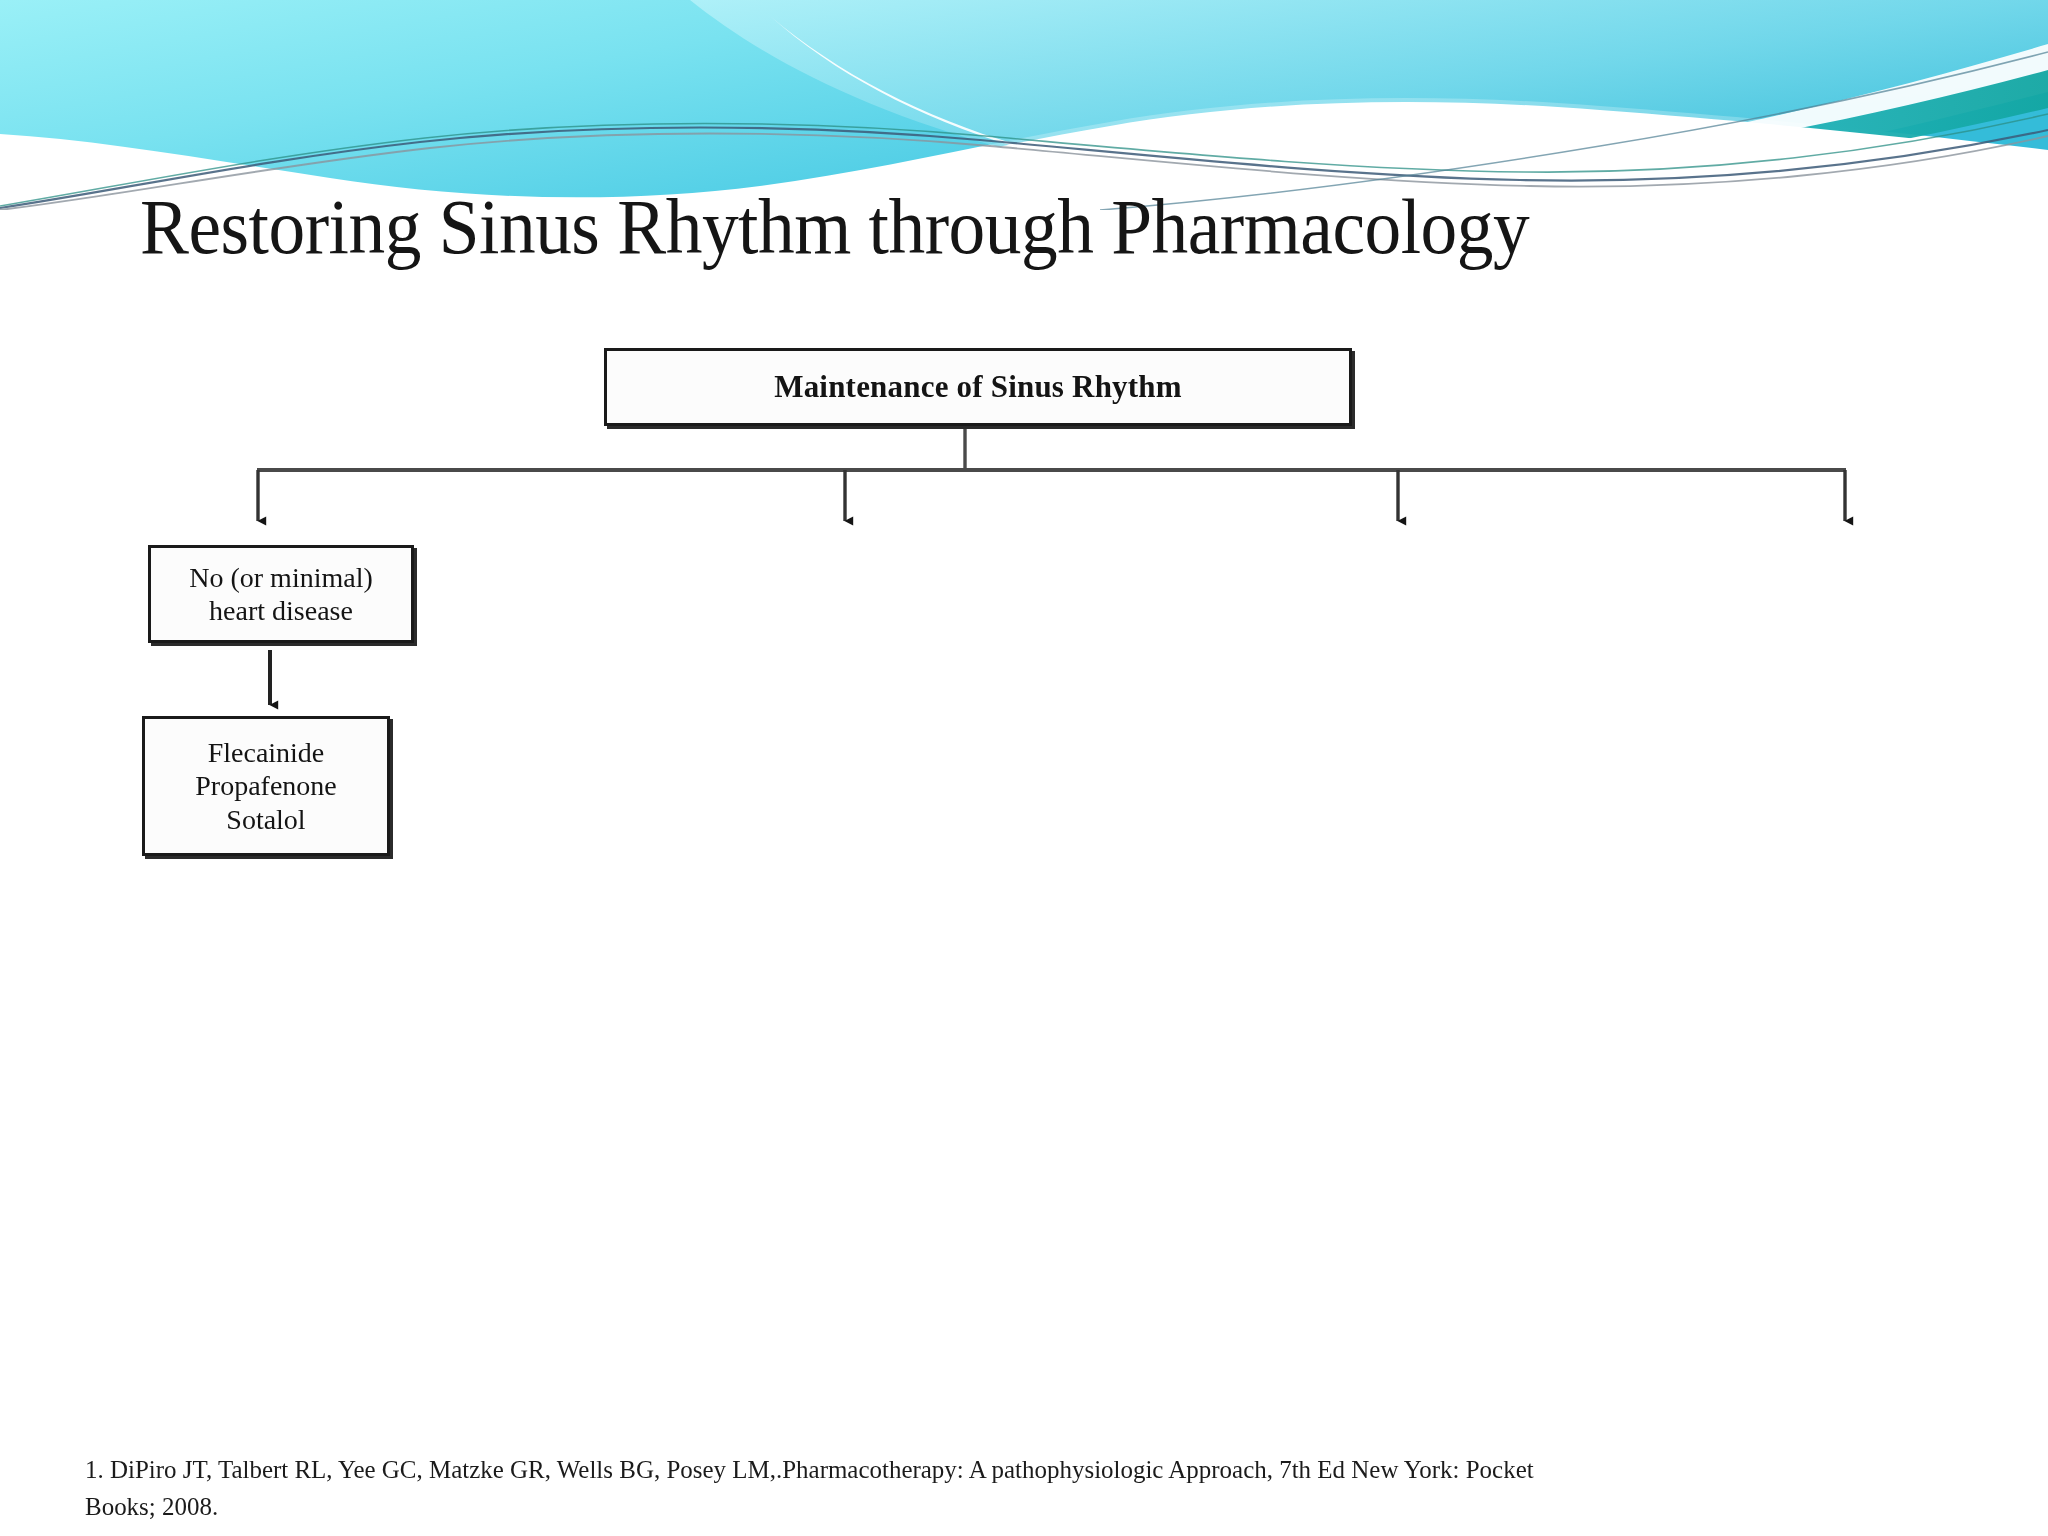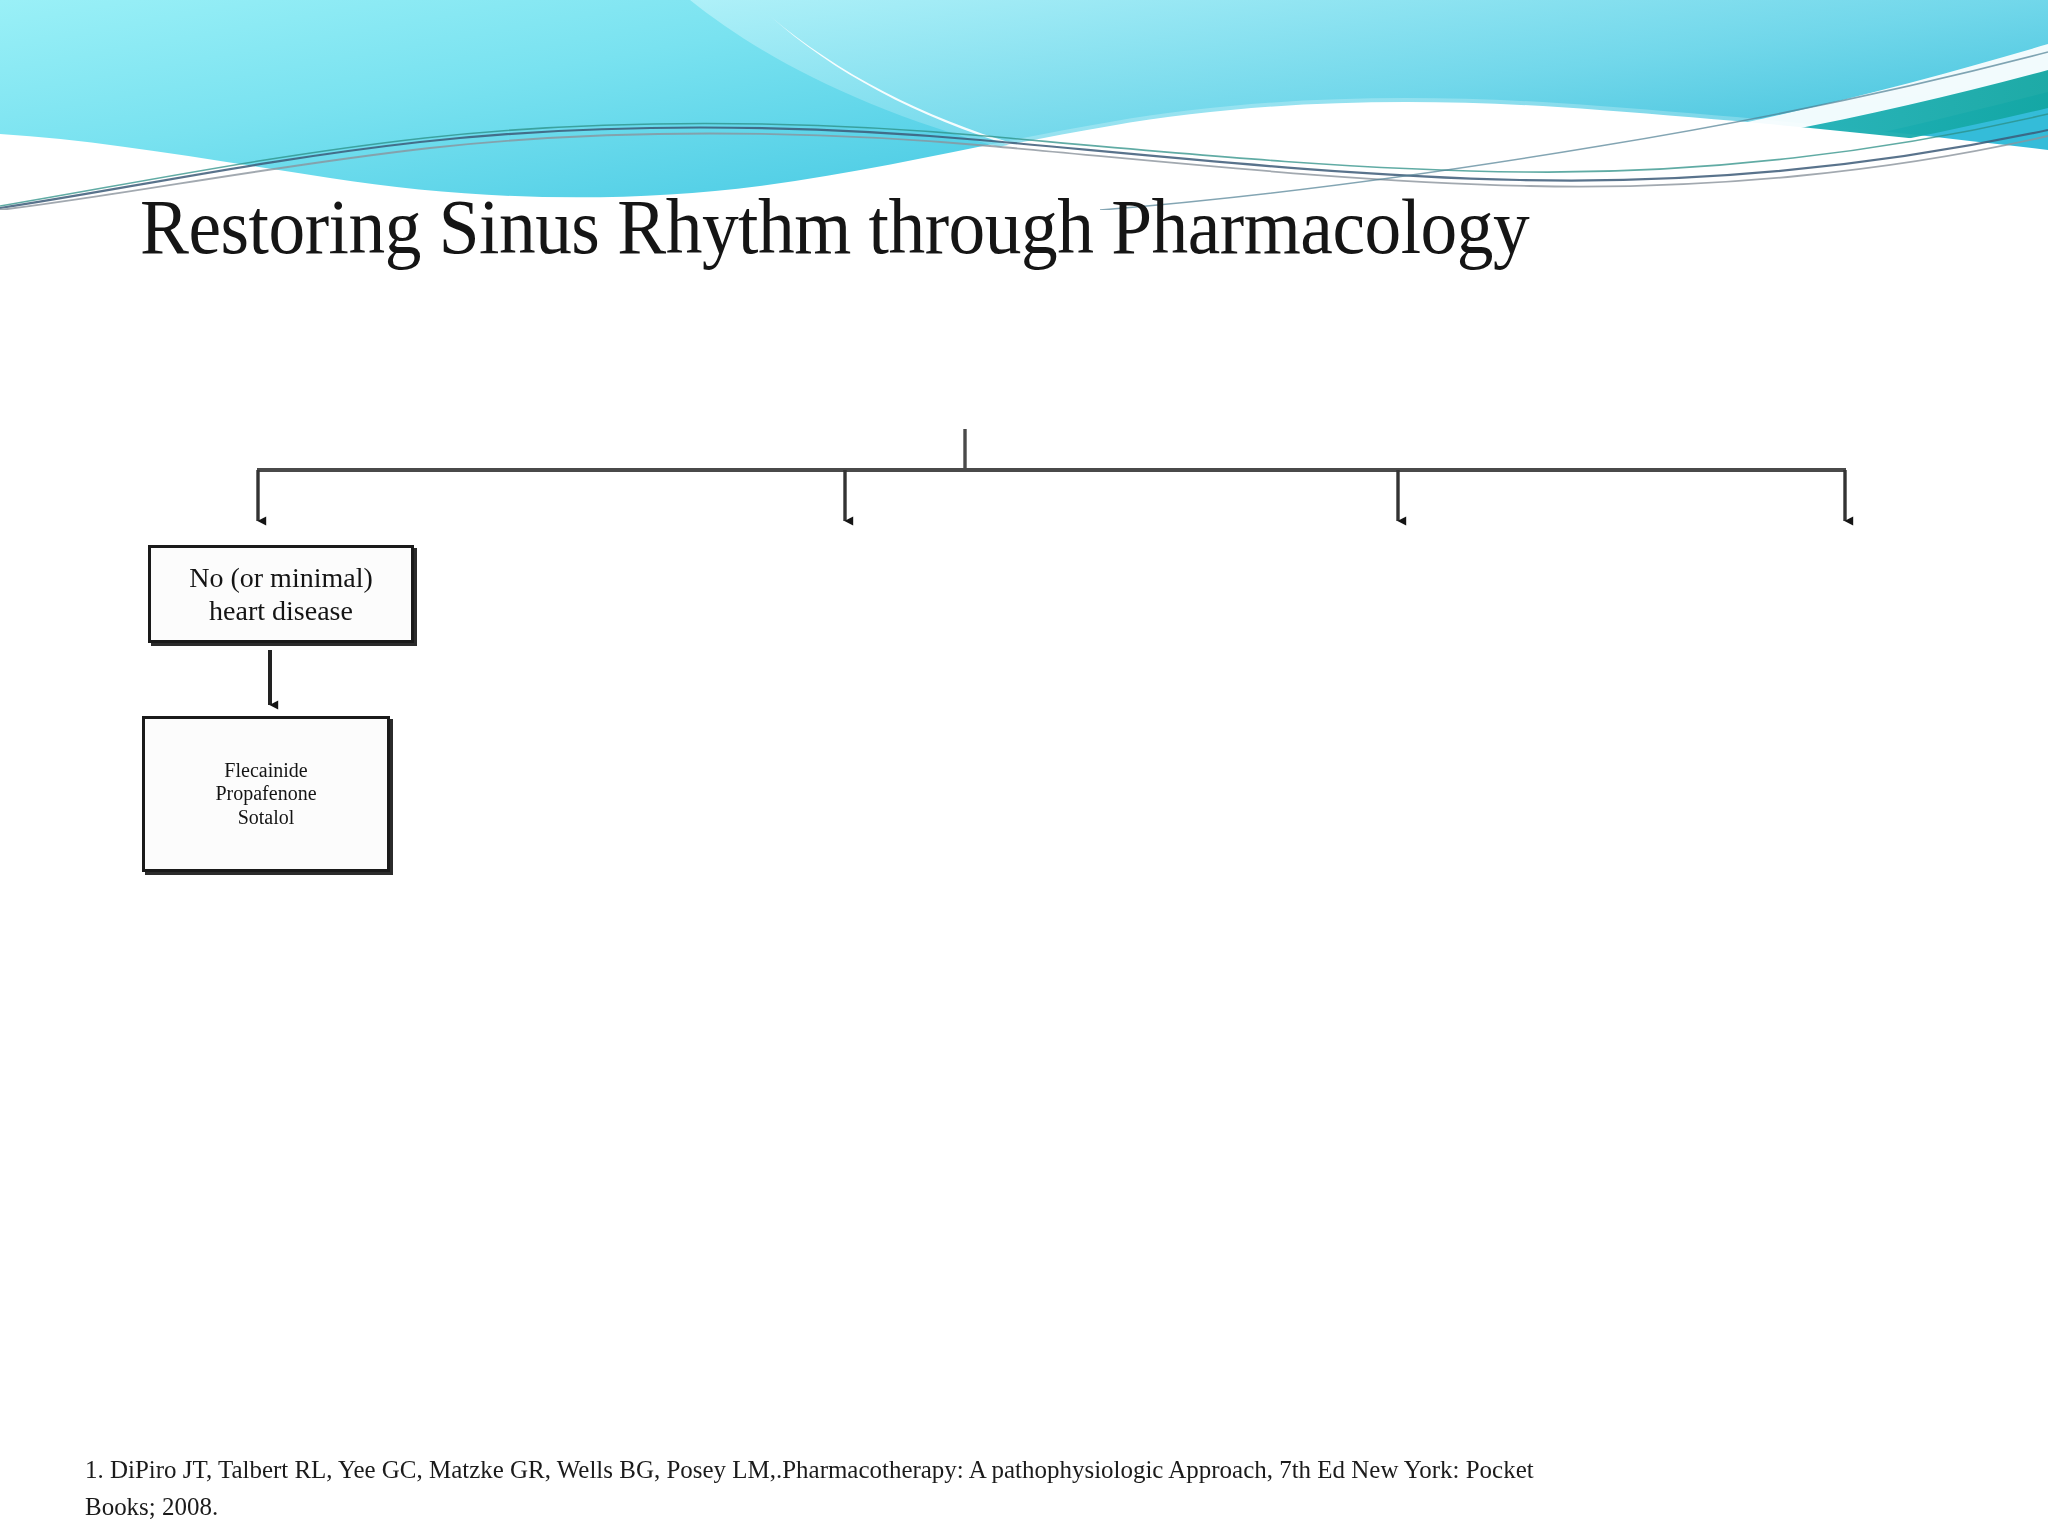--- a/index.html
+++ b/index.html
@@ -98,22 +98,22 @@
     top: 545px;
     width: 266px;
     height: 98px;
     font-size: 28px;
     font-weight: normal;
   }
   #box-drugs {
     left: 142px;
     top: 716px;
     width: 248px;
-    height: 156px;
-    font-size: 20px;
+    height: 140px;
+    font-size: 28px;
     font-weight: normal;
   }
 
   
   #citation {
     position: absolute;
     left: 85px;
     top: 1452px;
     width: 1520px;
     font-family: "Liberation Serif", serif;
@@ -219,20 +219,23 @@
 
     <line x1="845" y1="470" x2="845" y2="521" stroke="#333333" stroke-width="3.4" marker-end="url(#arrowHead)"></line>
 
     <line x1="1398" y1="470" x2="1398" y2="521" stroke="#333333" stroke-width="3.4" marker-end="url(#arrowHead)"></line>
 
     <line x1="1845" y1="470" x2="1845" y2="521" stroke="#333333" stroke-width="3.4" marker-end="url(#arrowHead)"></line>
 
     <line x1="270" y1="650" x2="270" y2="705" stroke="#222222" stroke-width="4" marker-end="url(#arrowHead)"></line>
   </svg>
 
+  <div class="dbox" id="box-maintenance">
+    <span class="dbox-text">Maintenance of Sinus Rhythm</span>
+  </div>
 
   <div class="dbox" id="box-no-heart-disease">
     <span class="dbox-text">No (or minimal)
 heart disease</span>
   </div>
 
   <div class="dbox" id="box-drugs">
     <span class="dbox-text">Flecainide
 Propafenone
 Sotalol</span>

